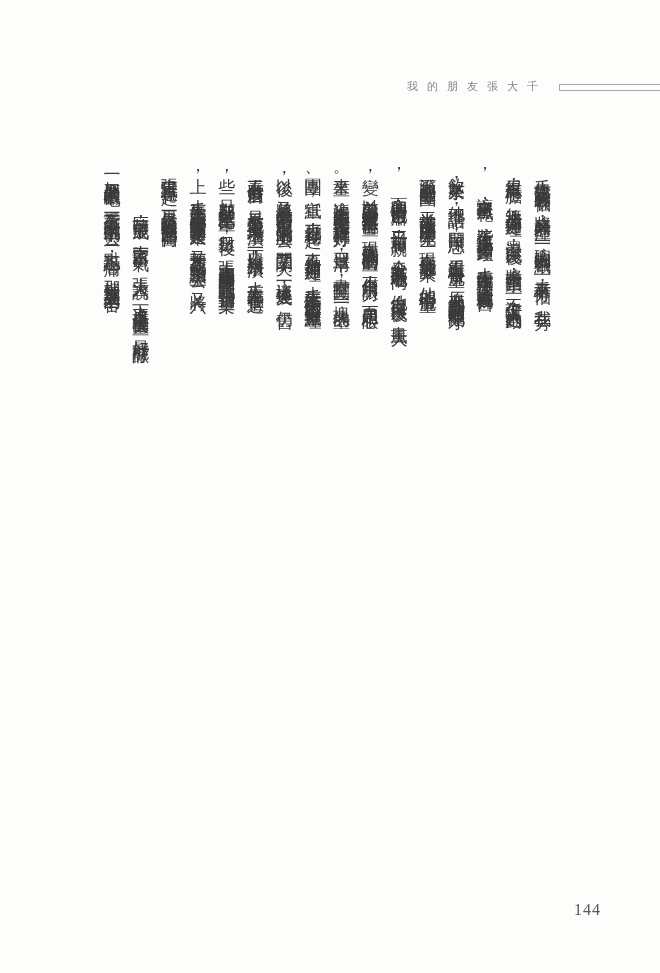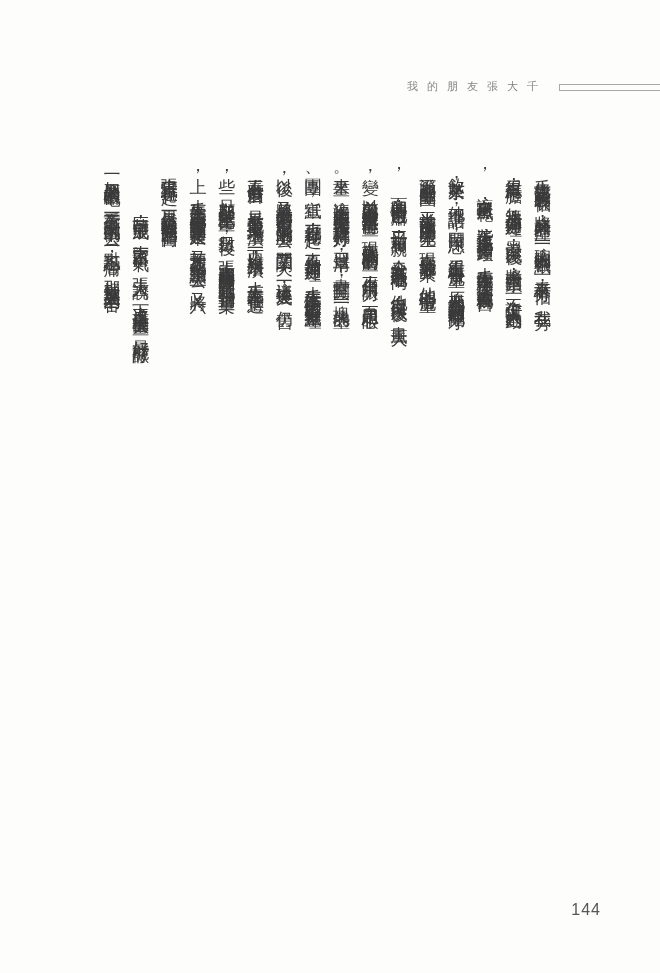--- a/index.html
+++ b/index.html
@@ -53,21 +53,21 @@
     white-space: nowrap;
   }
   
   .page-number {
     position: absolute;
     top: 901px;
     right: 59px;
     font-size: 16px;
     letter-spacing: 1px;
     color: #575757;
-    font-family: Liberation Sans, sans-serif;
+    font-family: Liberation Serif, serif;
   }
 </style>
 </head>
 <body>
 
 <div class="page">
 
   <div class="running-head">我的朋友張大千</div>
 
   <div class="header-rule"></div>

